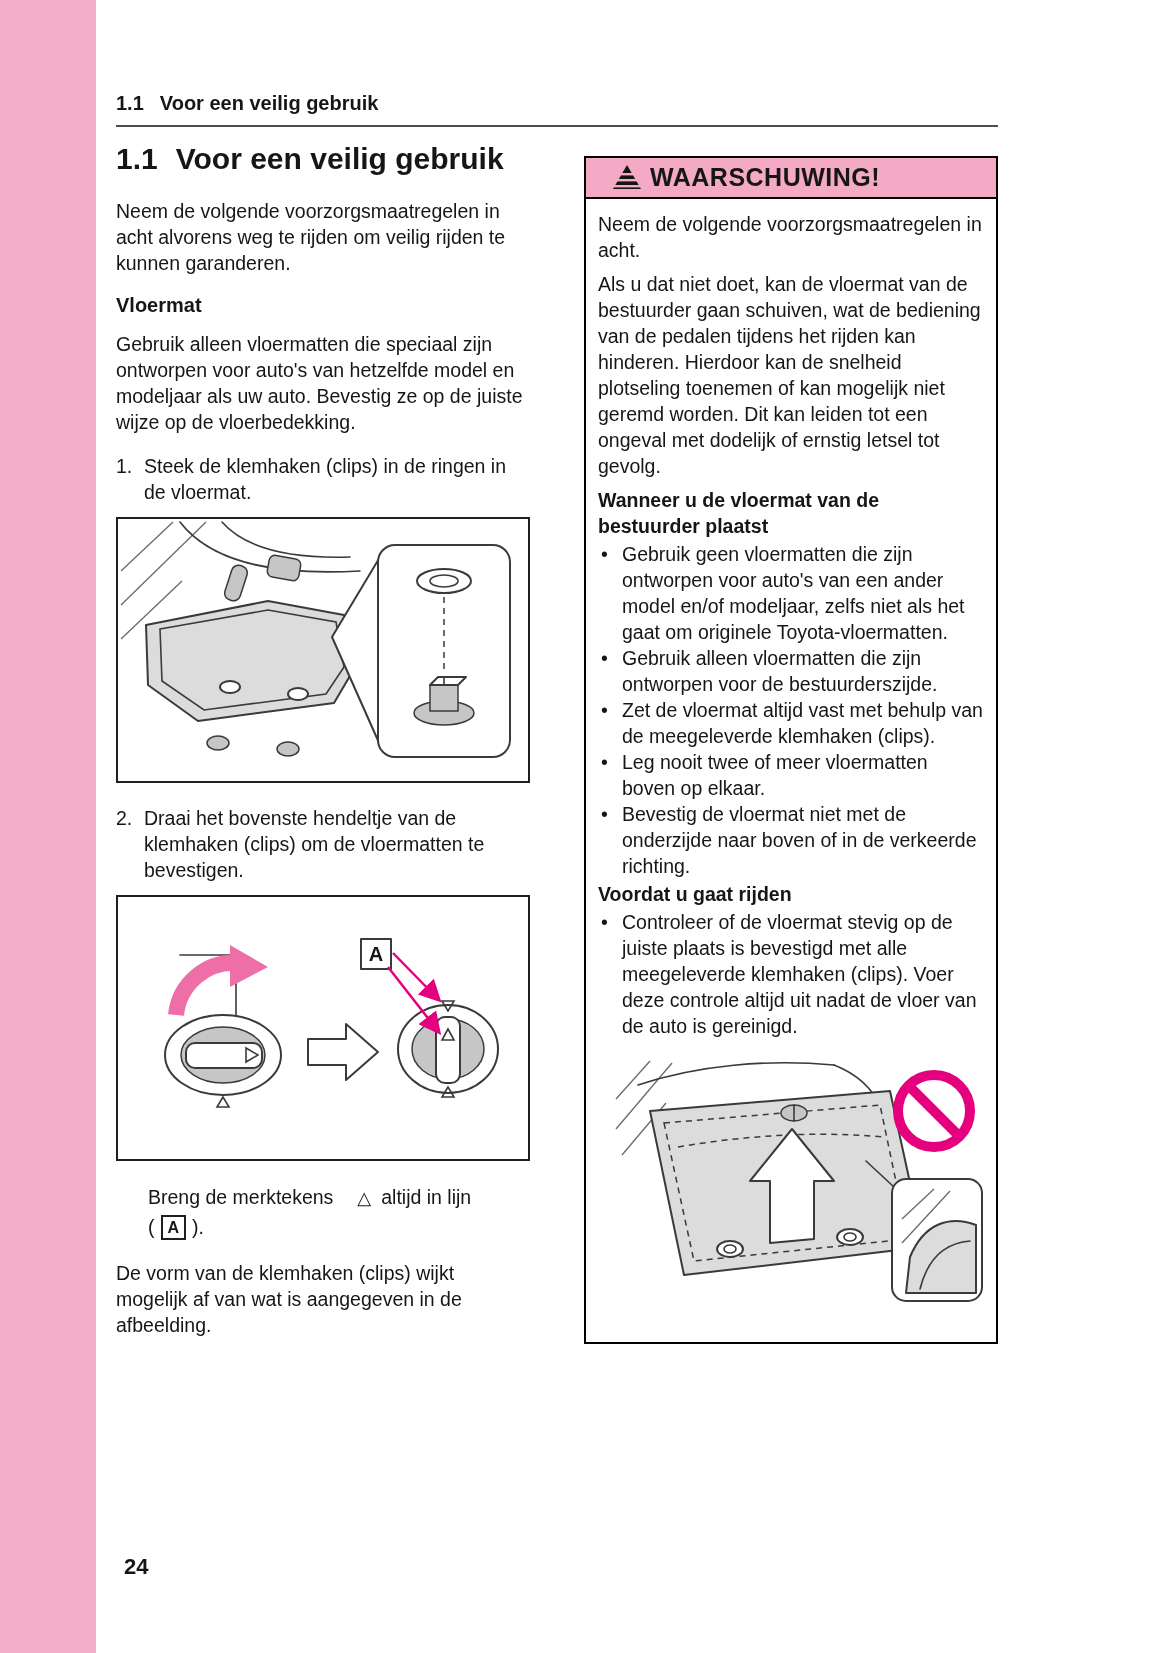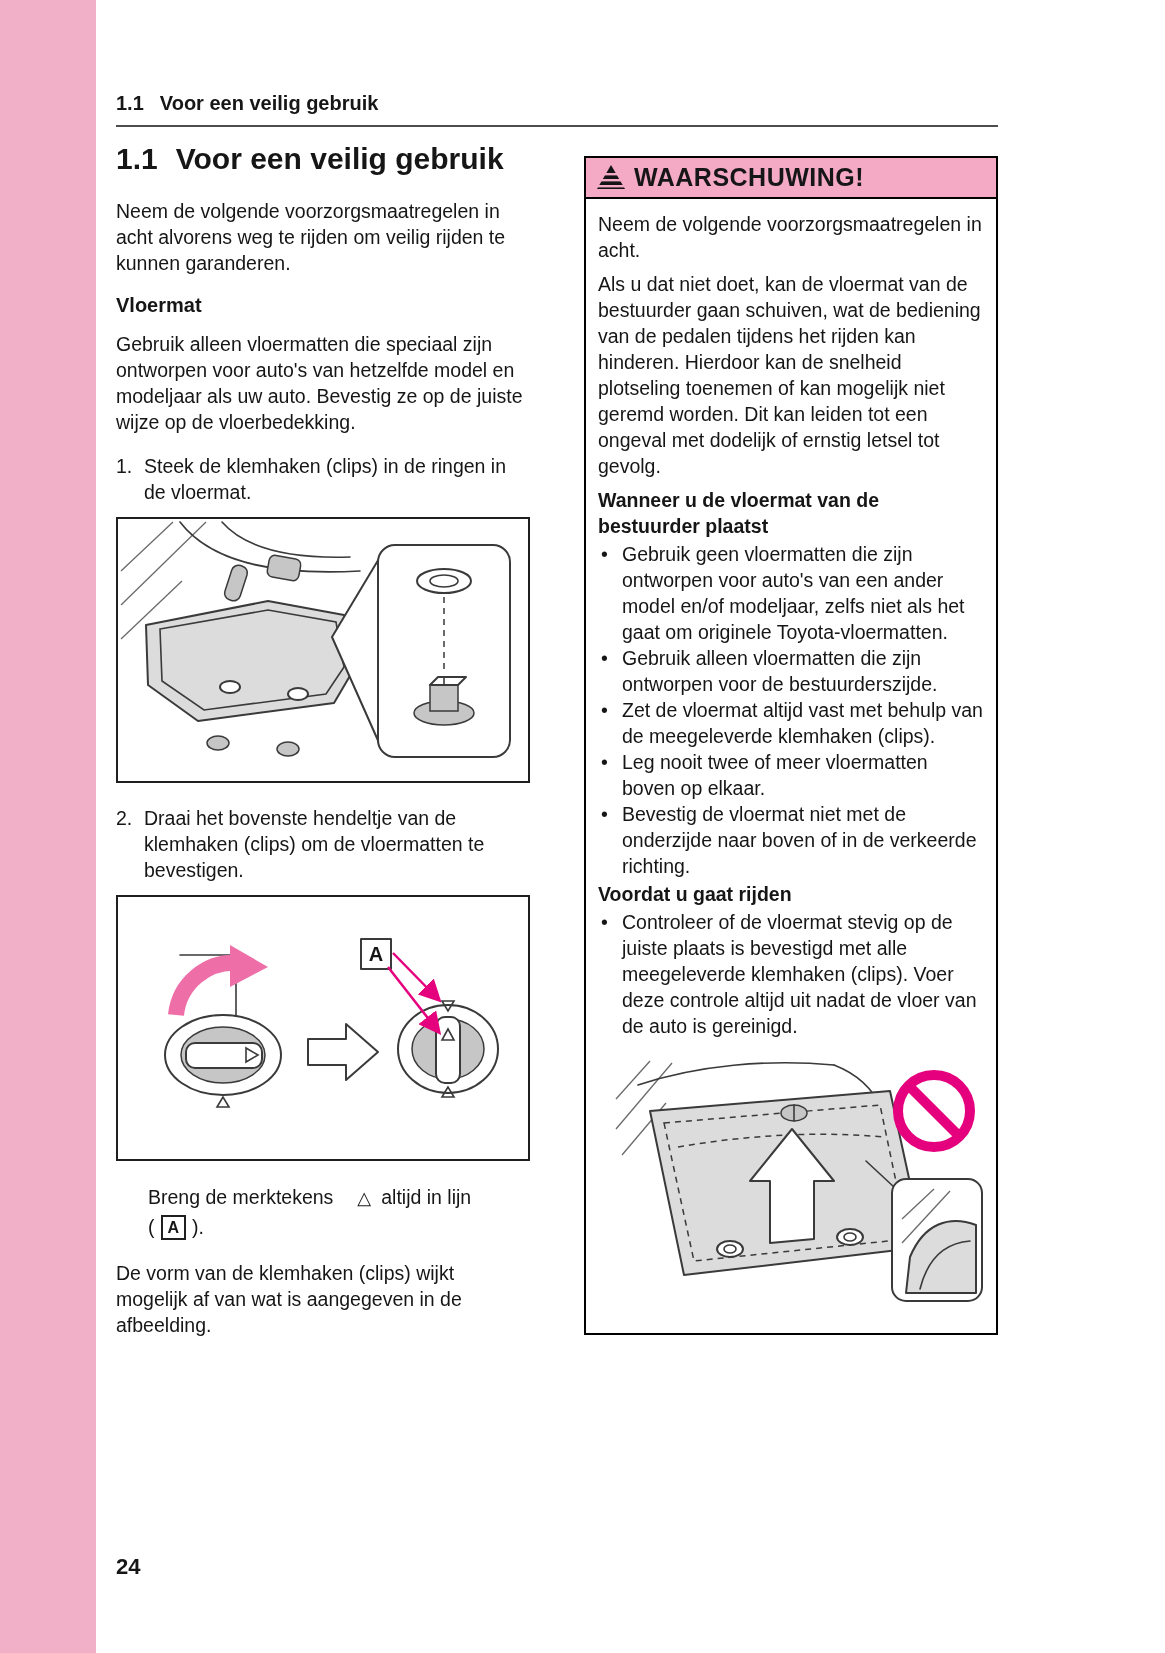--- a/index.html
+++ b/index.html
@@ -33,30 +33,30 @@
     margin:12px 0 22px; }
   .figure svg { display:block; }
 
   .caption { margin:2px 0 18px 32px; font-size:19.5px; line-height:29px; }
   .caption .tri { margin:0 10px; font-size:18px; }
   .caption .sp { margin-right:14px; }
   .abox { display:inline-block; border:2px solid #1f1f1f; padding:0 5px;
     font-weight:bold; font-size:16px; line-height:21px; margin:0 6px;
     vertical-align:1px; }
 
-  .pagenum { position:absolute; left:116px; top:1554px; font-size:22px;
+  .pagenum { position:absolute; left:124px; top:1554px; font-size:22px;
     font-weight:bold; }
 
   
   .warn { border:2px solid #000; background:#fff; }
   .warn-head { background:var(--warning_header_pink,#f4a9c5);
     border-bottom:2px solid #000; display:flex; align-items:center;
-    padding:5px 10px; font-size:25px; font-weight:bold; letter-spacing:.5px; }
+    padding:5px 26px; font-size:25px; font-weight:bold; letter-spacing:.5px; }
   .warn-head .wicon { margin-right:8px; display:inline-flex; }
-  .warn-body { padding:12px 12px 20px; }
+  .warn-body { padding:12px 12px 29px; }
   .warn-body p { font-size:19.5px; line-height:26px; margin:0 0 8px; }
   .warn-sub { font-weight:bold; font-size:19.5px; line-height:26px; margin:2px 0 2px; }
   .bullet { display:flex; font-size:19.5px; line-height:26px; }
   .bullet .b { width:24px; flex:none; padding-left:3px; }
   .warn-fig { margin:12px auto 0; width:388px; }
 
   
   .s    { stroke:#3a3a3a; stroke-width:1.6; fill:none; stroke-linecap:round; }
   .s2   { stroke:#3a3a3a; stroke-width:2;   fill:none; stroke-linejoin:round; }
   .hat  { stroke:#6a6a6a; stroke-width:1.3; fill:none; }

